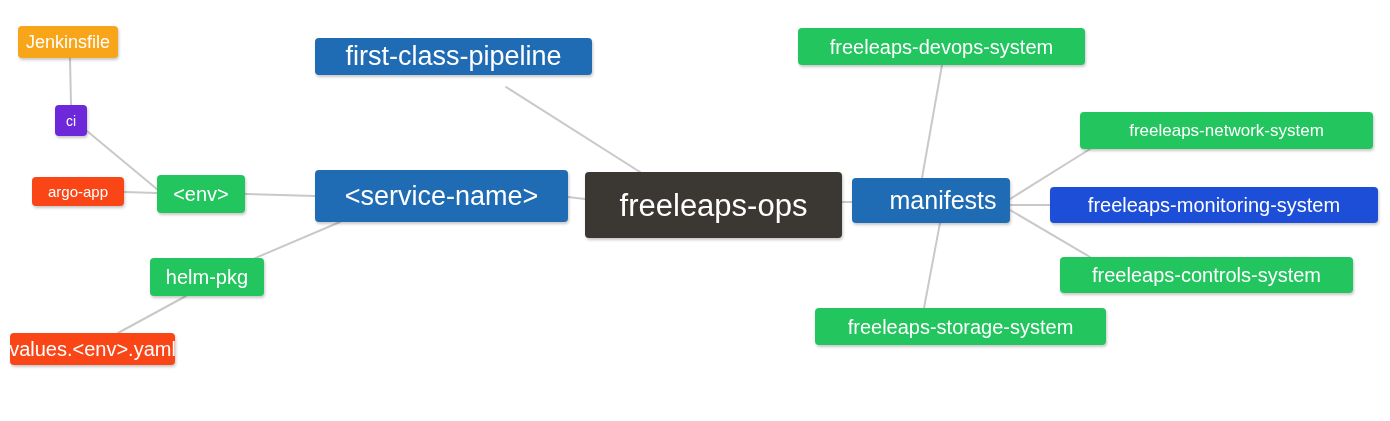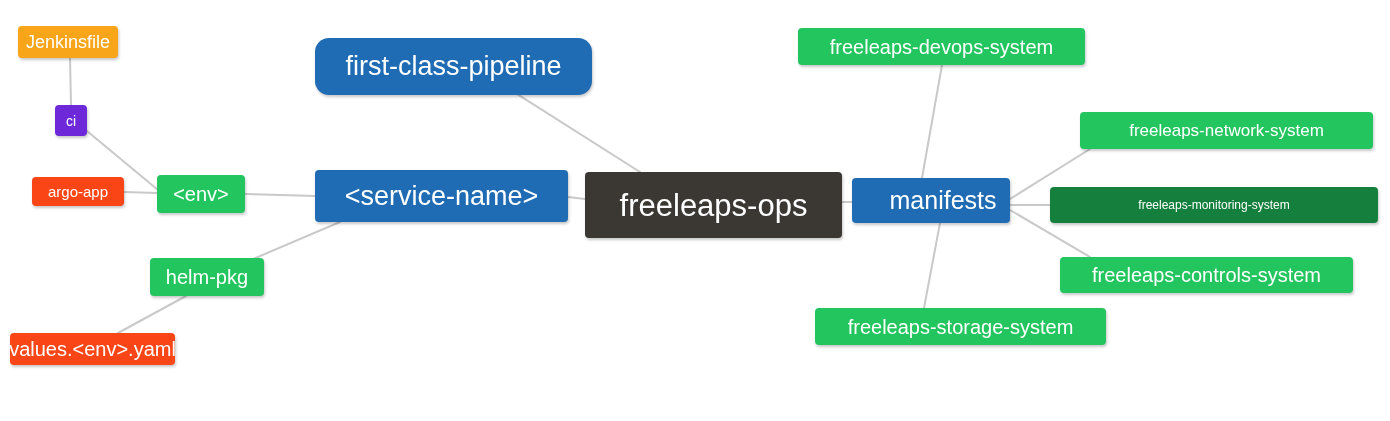--- a/index.html
+++ b/index.html
@@ -42,22 +42,22 @@
       <line x1="1010" y1="205" x2="1050" y2="205" stroke="#c9c9c9" stroke-width="2" stroke-linecap="round"></line>
       <line x1="1010" y1="210" x2="1090" y2="257" stroke="#c9c9c9" stroke-width="2" stroke-linecap="round"></line>
       <line x1="940" y1="223" x2="924" y2="308" stroke="#c9c9c9" stroke-width="2" stroke-linecap="round"></line>
     </svg>
 <div class="node" style="left: 18px; top: 26px; width: 100px; height: 32px; background: rgb(249, 165, 26); font-size: 18px;">Jenkinsfile</div>
     <div class="node" style="left: 55px; top: 105px; width: 32px; height: 31px; background: #6d28d9; font-size: 14px;">ci</div>
     <div class="node" style="left: 32px; top: 177px; width: 92px; height: 29px; background: rgb(250, 70, 22); font-size: 15px;">argo-app</div>
     <div class="node" style="left: 157px; top: 175px; width: 88px; height: 38px; background: rgb(35, 197, 95); font-size: 20px;">&lt;env&gt;</div>
     <div class="node" style="left: 150px; top: 258px; width: 114px; height: 38px; background: rgb(35, 197, 95); font-size: 20px;">helm-pkg</div>
     <div class="node" style="left: 10px; top: 333px; width: 165px; height: 32px; background: rgb(250, 70, 22); font-size: 20px;">values.&lt;env&gt;.yaml</div>
-    <div class="node" style="left: 315px; top: 38px; width: 277px; height: 57px; background: rgb(31, 108, 180); font-size: 27px; border-radius: 14px;">first-class-pipeline</div>
+    <div class="node" style="left: 315px; top: 38px; width: 277px; height: 37px; background: rgb(31, 108, 180); font-size: 27px;">first-class-pipeline</div>
     <div class="node" style="left: 315px; top: 170px; width: 253px; height: 52px; background: rgb(31, 108, 180); font-size: 27px;">&lt;service-name&gt;</div>
     <div class="node" style="left: 585px; top: 172px; width: 257px; height: 66px; background: rgb(59, 55, 51); font-size: 31px;">freeleaps-ops</div>
     <div class="node" style="left: 852px; top: 178px; width: 158px; height: 45px; background: rgb(31, 108, 180); font-size: 25px; padding-left: 24px;">manifests</div>
     <div class="node" style="left: 798px; top: 28px; width: 287px; height: 37px; background: rgb(35, 197, 95); font-size: 20px;">freeleaps-devops-system</div>
     <div class="node" style="left: 1080px; top: 112px; width: 293px; height: 37px; background: rgb(35, 197, 95); font-size: 17px;">freeleaps-network-system</div>
-    <div class="node" style="left: 1050px; top: 187px; width: 328px; height: 36px; background: #15803d; font-size: 12px;">freeleaps-monitoring-system</div>
+    <div class="node" style="left: 1050px; top: 187px; width: 328px; height: 36px; background: #1d4ed8; font-size: 20px;">freeleaps-monitoring-system</div>
     <div class="node" style="left: 1060px; top: 257px; width: 293px; height: 36px; background: rgb(35, 197, 95); font-size: 20px;">freeleaps-controls-system</div>
     <div class="node" style="left: 815px; top: 308px; width: 291px; height: 37px; background: rgb(35, 197, 95); font-size: 20px;">freeleaps-storage-system</div>
   </div>
 
 </body></html>

